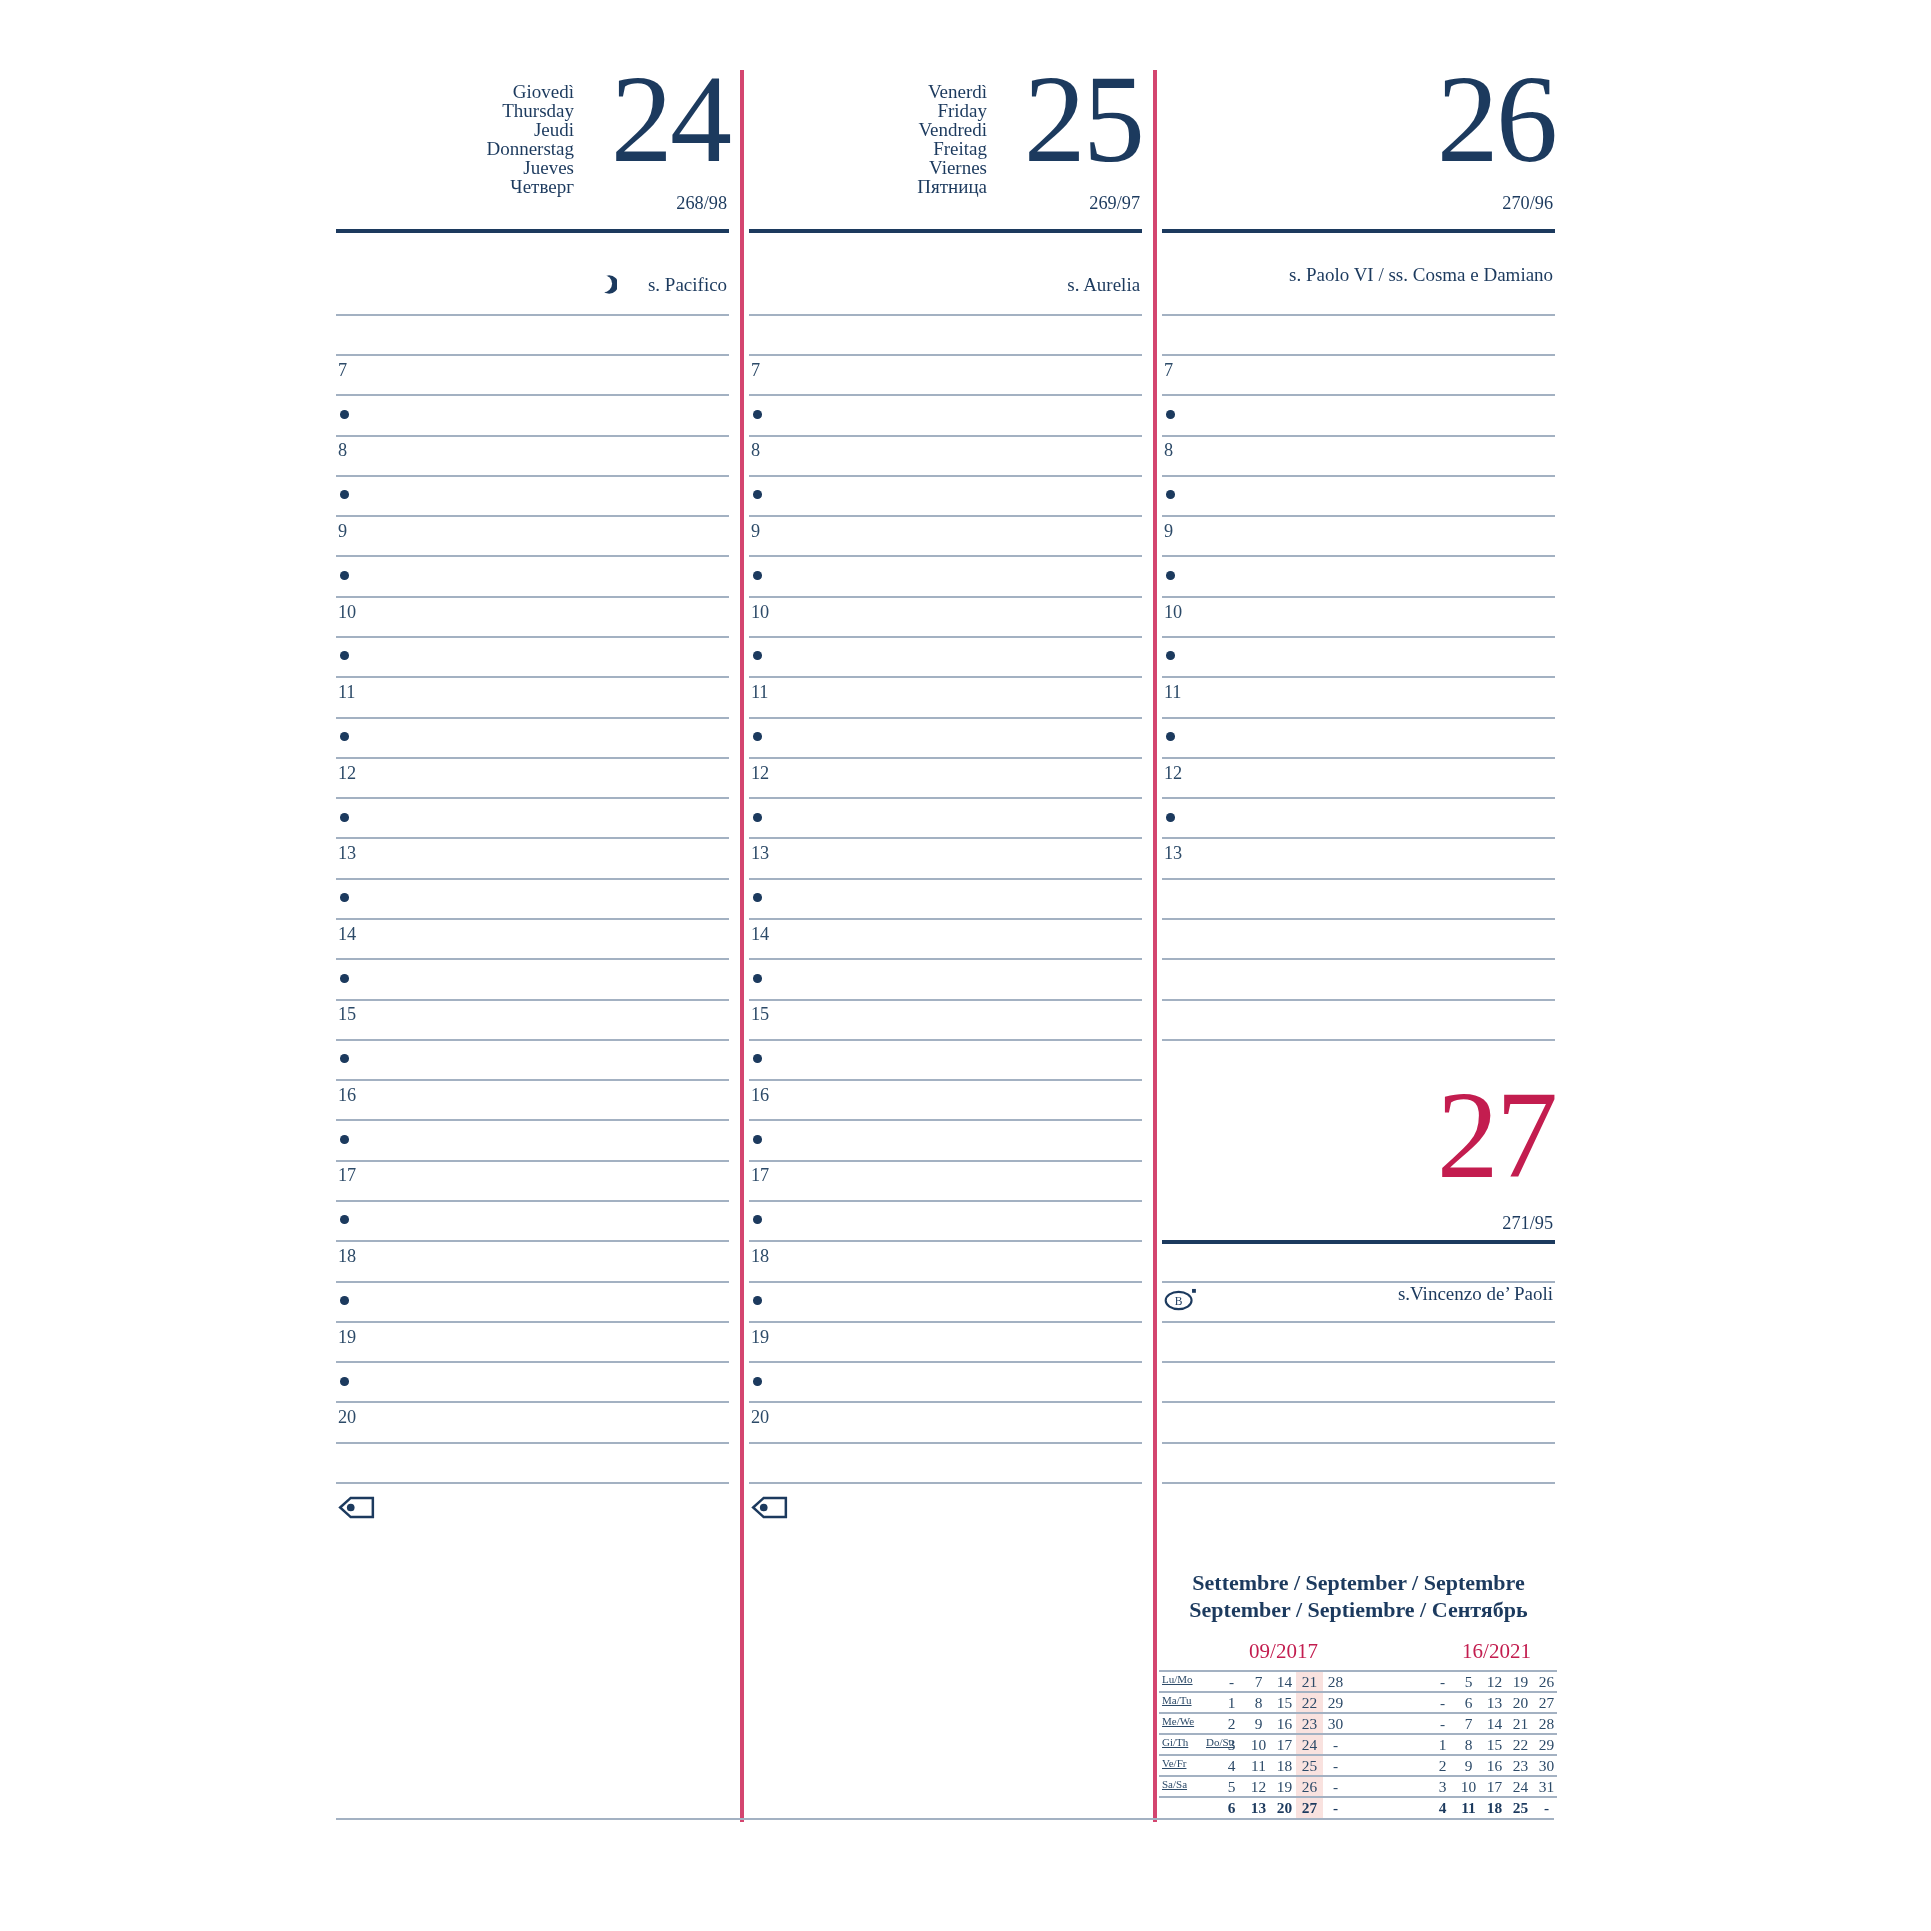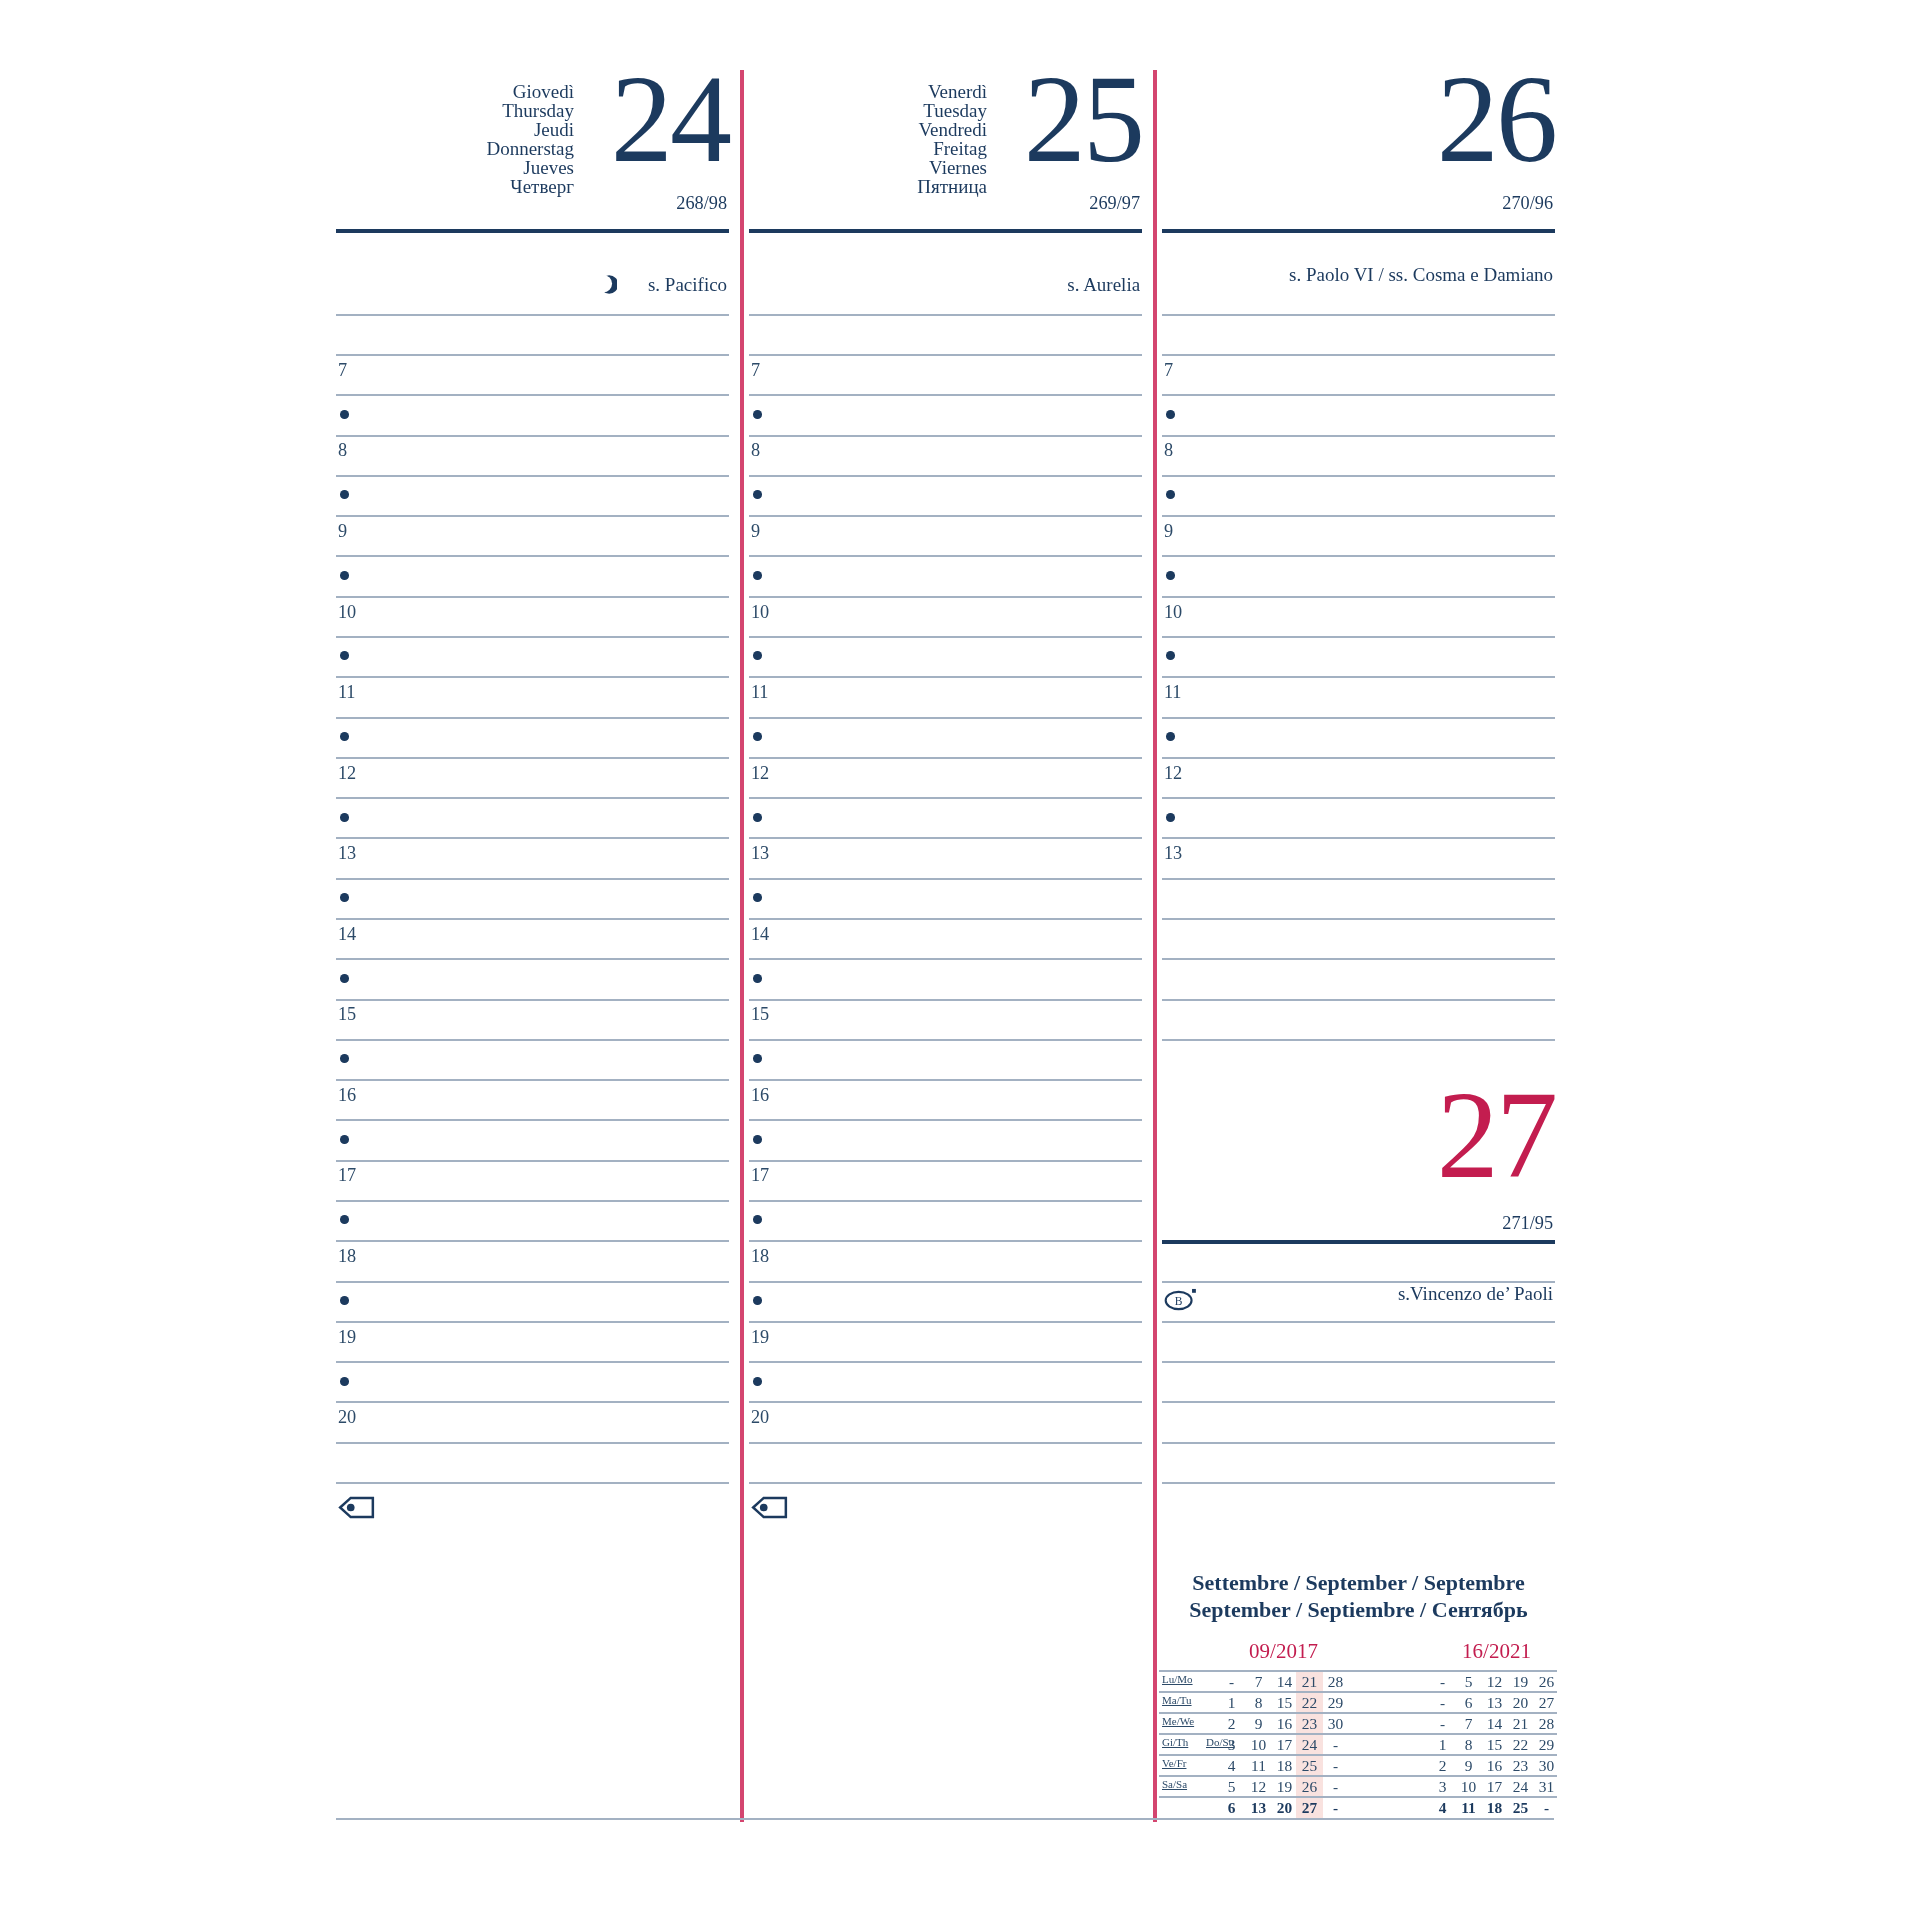--- a/index.html
+++ b/index.html
@@ -127,21 +127,21 @@
       <div class="slot-dot" style="top: 1215px;"></div>
       <div class="hour-label" style="top: 1246px;">18</div>
       <div class="slot-dot" style="top: 1296px;"></div>
       <div class="hour-label" style="top: 1327px;">19</div>
       <div class="slot-dot" style="top: 1377px;"></div>
       <div class="hour-label" style="top: 1407px;">20</div>
     </div>
 
   <div class="day-col" style="left:749px">
     <div class="day-names">Venerdì
-Tuesday
+Friday
 Vendredi
 Freitag
 Viernes
 Пятница</div>
     <div class="big-num">25</div>
     <div class="doy">269/97</div>
     <div class="dark-rule" style="top:229px"></div>
     <div class="saint-row" style="top:238px">
       <span>s. Aurelia</span>
     </div>

